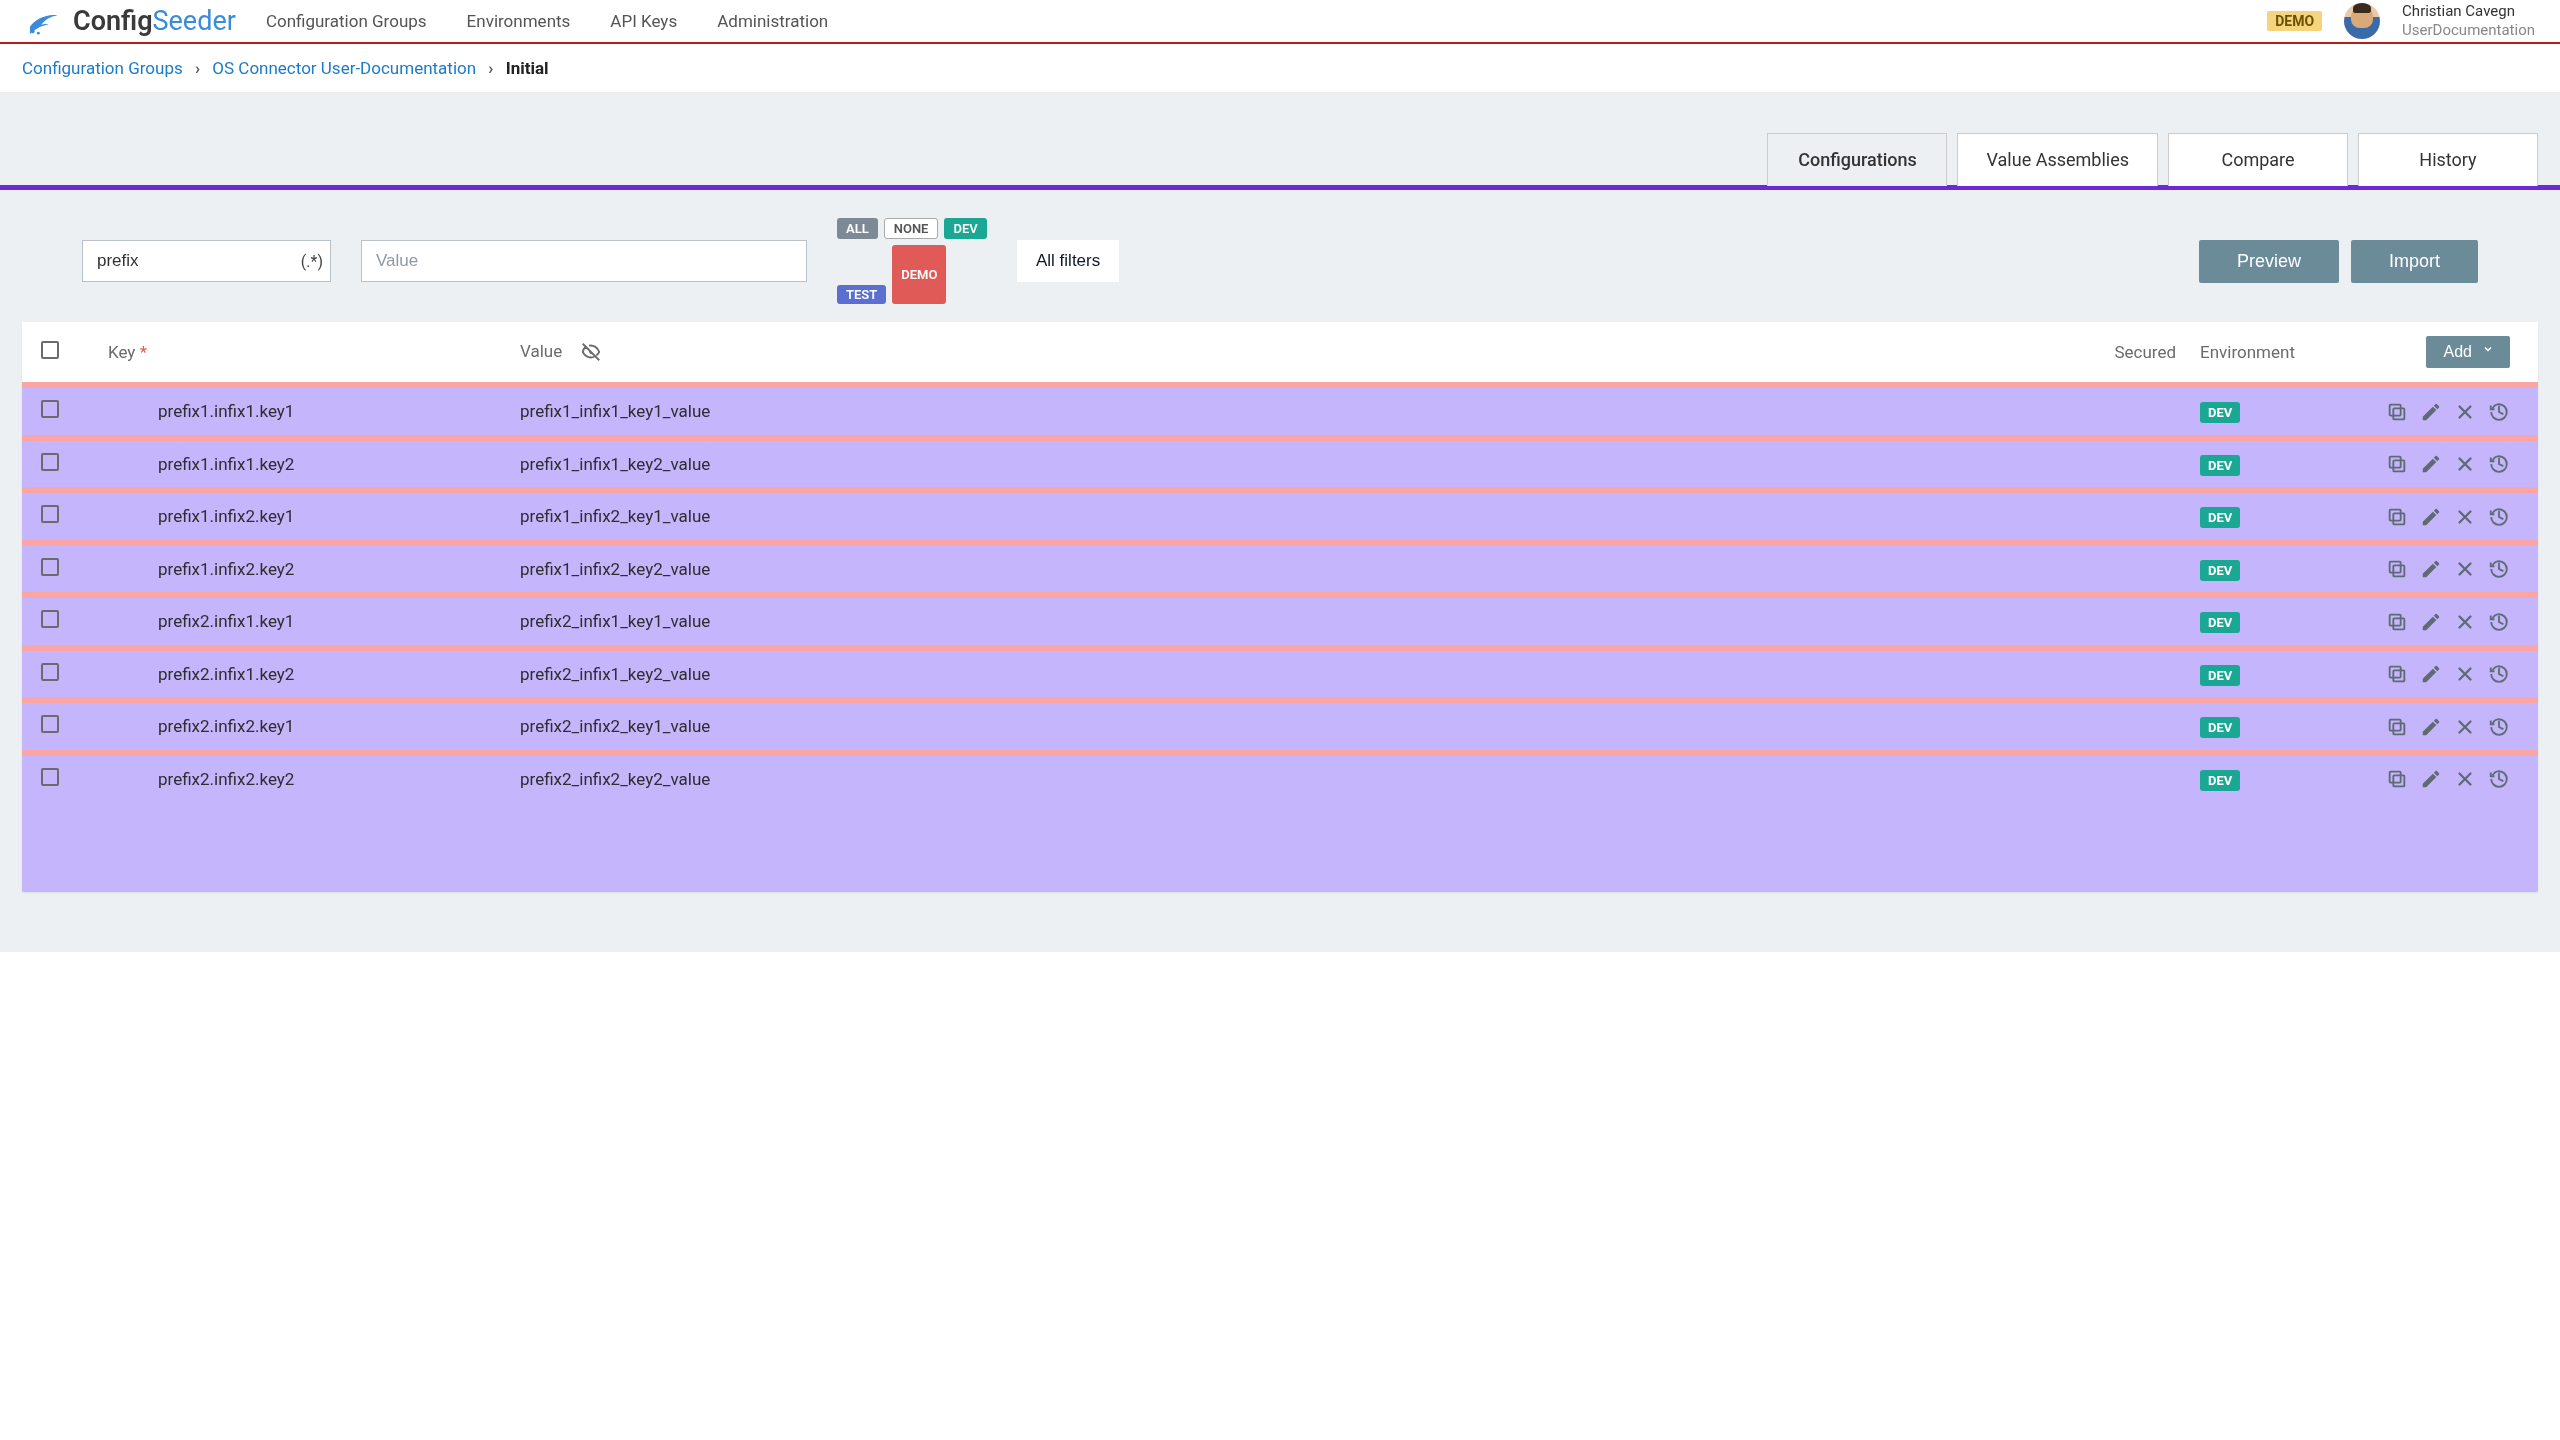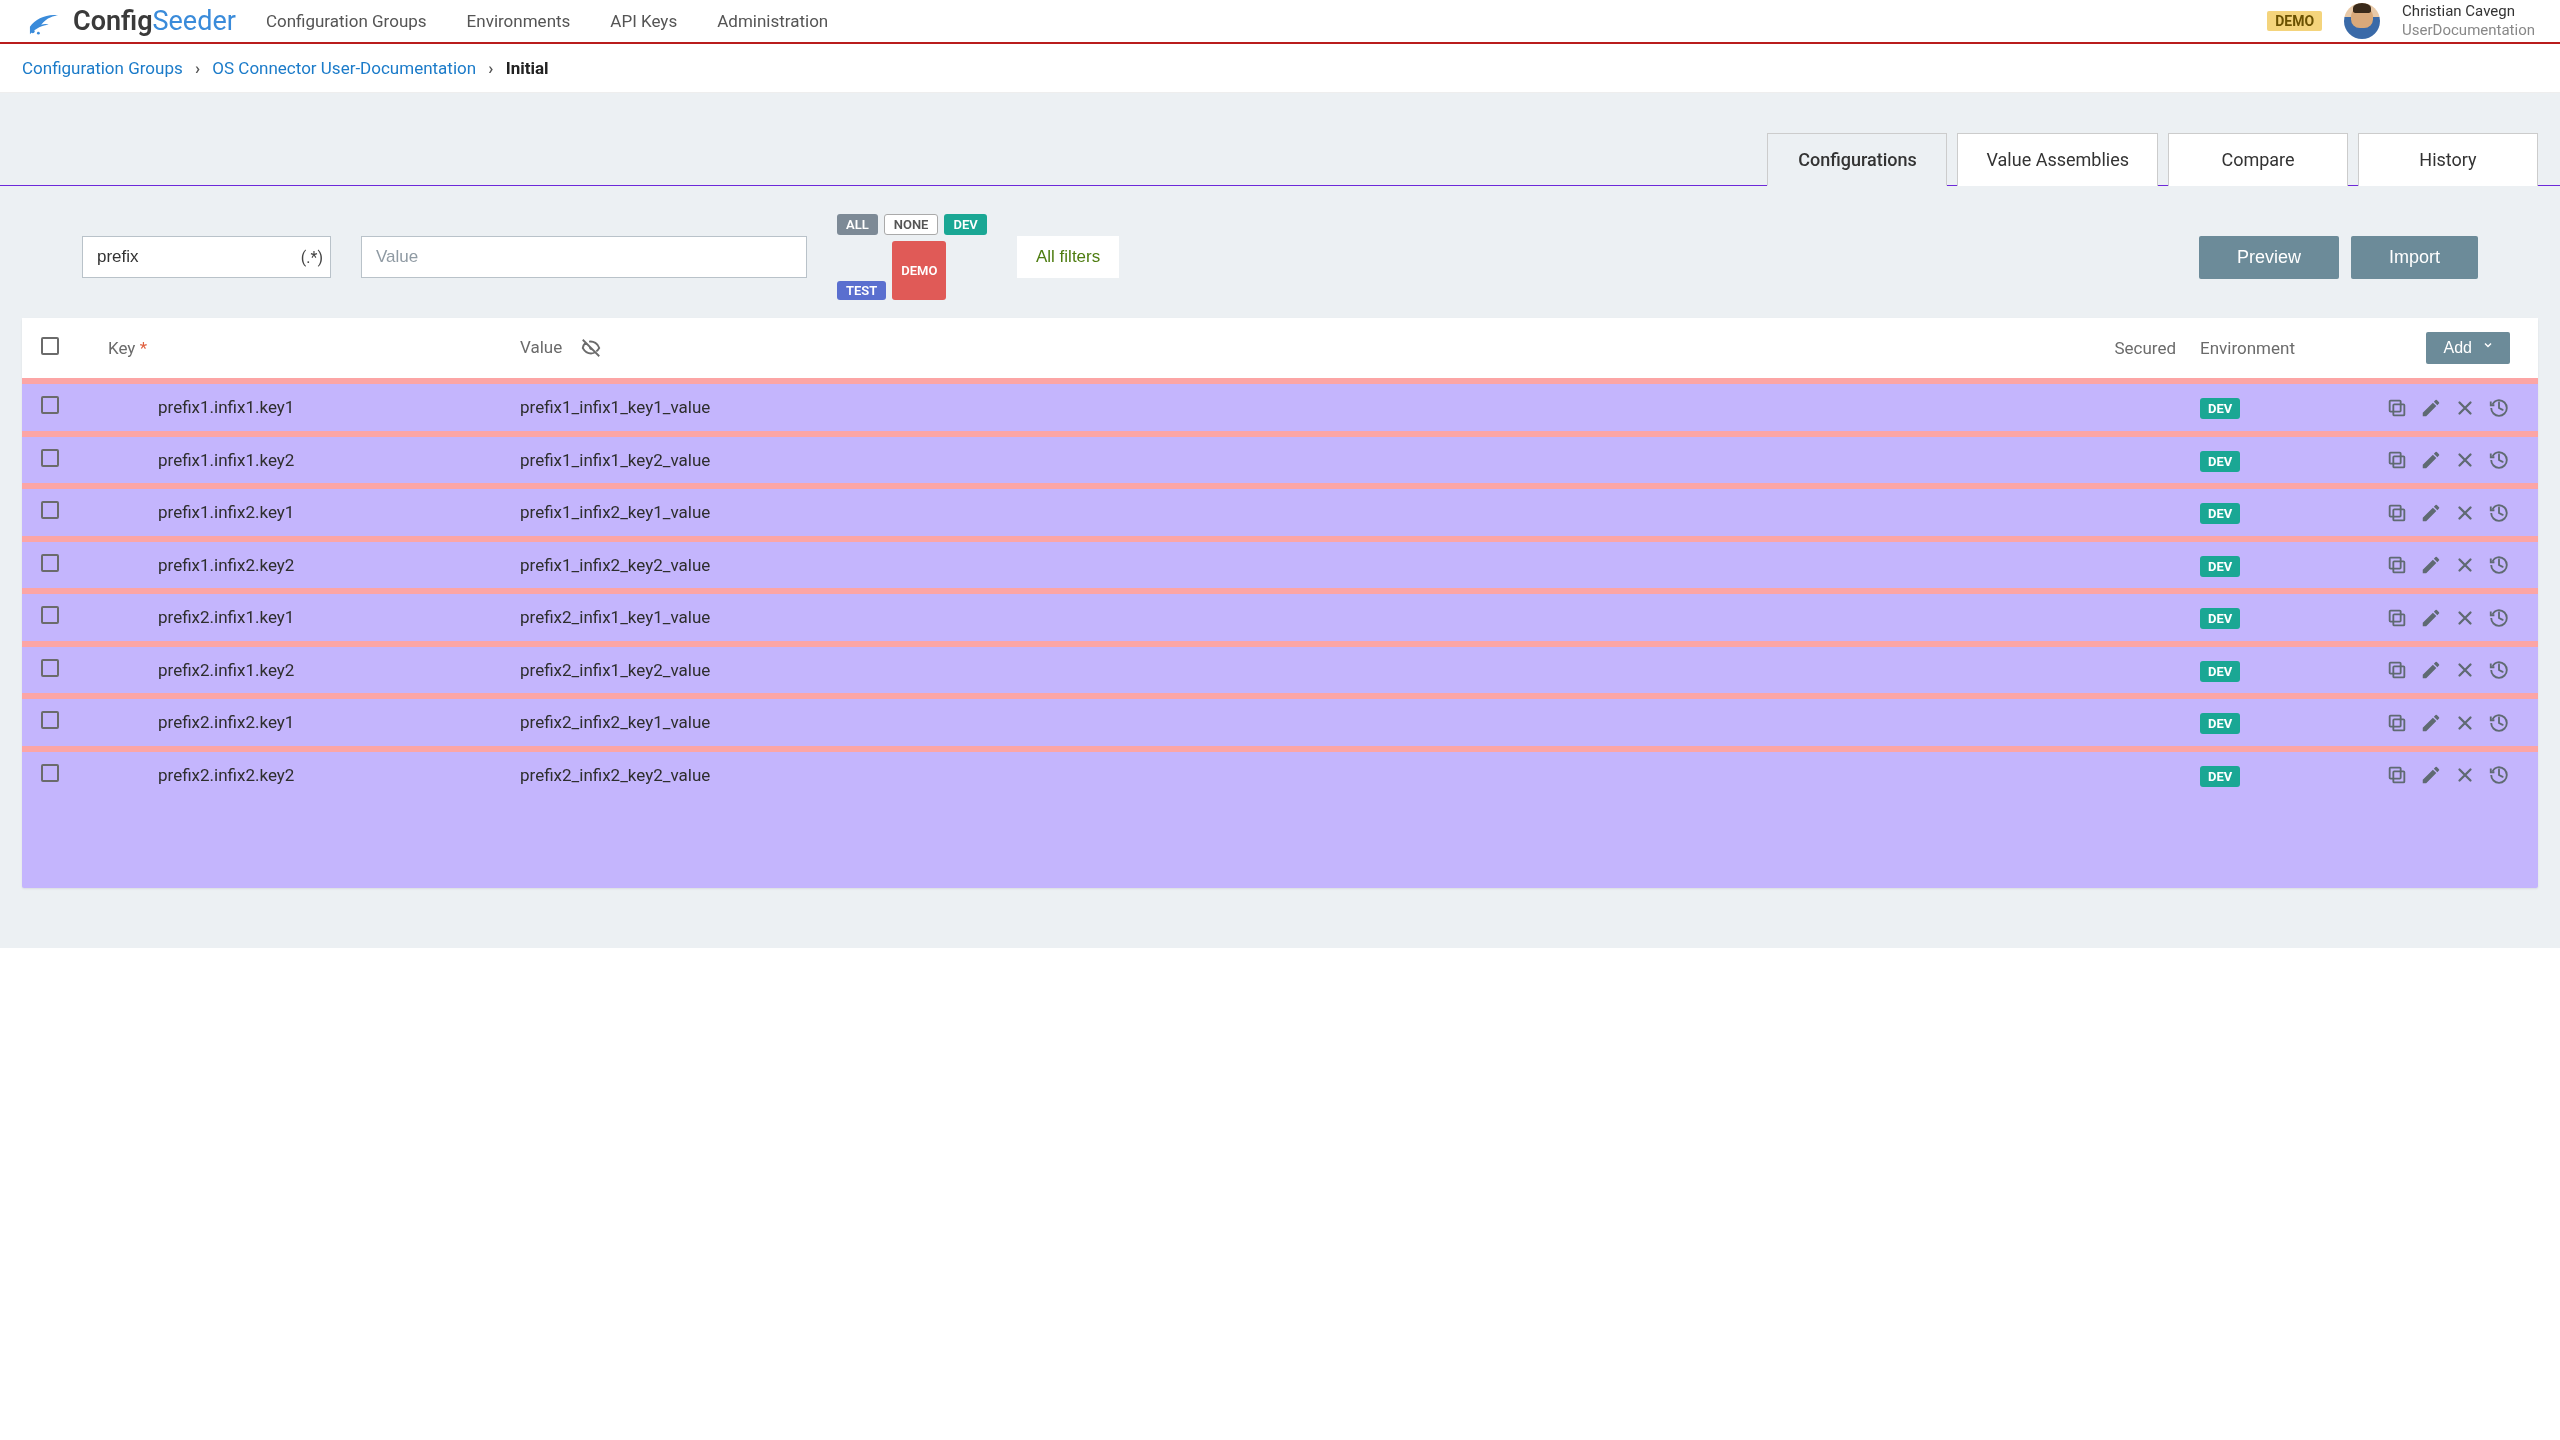--- a/index.html
+++ b/index.html
@@ -24,21 +24,21 @@
   .user-sub { color:#888; font-size:15px;}
 
   
   .crumb-bar { padding:14px 22px; border-bottom:1px solid #eee; background:#fff;}
   .crumb { font-size:17px;}
   .crumb a { color:#1b7bc9;}
   .crumb .sep { margin:0 8px; color:#555; font-weight:600;}
   .crumb .cur { color:#222; font-weight:700;}
 
   
-  .tab-strip { background:#ecf0f3; display:flex; justify-content:flex-end; padding:0 22px; gap:10px; border-bottom:1px solid #6d28d9; padding-top:40px;}
+  .tab-strip { background:#ecf0f3; display:flex; justify-content:flex-end; padding:0 22px; gap:10px; border-bottom:5px solid #6d28d9; padding-top:40px;}
   .tab { background:#fff; border:1px solid #ccc; border-bottom:none; padding:15px 28px; font-size:18px; color:#333; min-width:180px; text-align:center; cursor:pointer; margin-bottom:-1px;}
   .tab.active { border-top:1px solid #ccc; font-weight:500; background:#ecf0f3; border-color:#ccc; border-bottom:1px solid #ecf0f3;}
   .tab.active{ background:#ecf0f3;}
   .tab:not(.active){ background:#fff;}
   .tab.active{ background:#ecf0f3;}
   
   .tab{ position:relative;}
   .tab.active{ background:#ecf0f3;}
 
   
@@ -49,21 +49,21 @@
   .regex-btn { position:absolute; right:8px; color:#444; font-size:16px; cursor:pointer;}
   .value-input { width:446px; height:42px; border:1px solid #b9c2c9; background:#fff; padding:0 14px; font-size:17px; color:#333;}
   .value-input::placeholder{ color:#8f9aa3;}
   .env-chips { display:flex; flex-wrap:wrap; gap:6px; align-content:flex-start; width:150px;}
   .chip { display:inline-flex; align-items:center; padding:2px 9px; font-size:13px; font-weight:600; border-radius:3px; color:#fff; cursor:pointer;}
   .chip.all { background:#7d8a96;}
   .chip.none { background:#fff; color:#555; border:1px solid #aaa;}
   .chip.dev { background:#1aa794;}
   .chip.test { background:#5a6fcf;margin-top:40px;}
   .chip.prod { background:#e05a57;}
-  .all-filters-btn { background:#fff; border:1px solid #fff; color:#4d7c0f; padding:10px 18px; font-size:17px; cursor:pointer;}
+  .all-filters-btn { background:#fff; border:1px solid #fff; color:#0f172a; padding:10px 18px; font-size:17px; cursor:pointer;}
   .big-btn { background:#6c8b99; color:#fff; border:none; padding:11px 38px; font-size:18px; cursor:pointer; border-radius:2px;}
   .right-btns { margin-left:auto; display:flex; gap:12px;}
 
   
   .table-panel { background:#c4b5fd; border-radius:2px; box-shadow:0 1px 2px rgba(0,0,0,0.08);}
   .table { width:100%; border-collapse:collapse;}
   .table thead td { padding:14px 12px; color:#6b6b6b; font-size:17px; background:#fff;}
   .th-check { width:56px; text-align:center;}
   .th-key { width:430px; padding-left:30px !important;}
   .th-value { }

